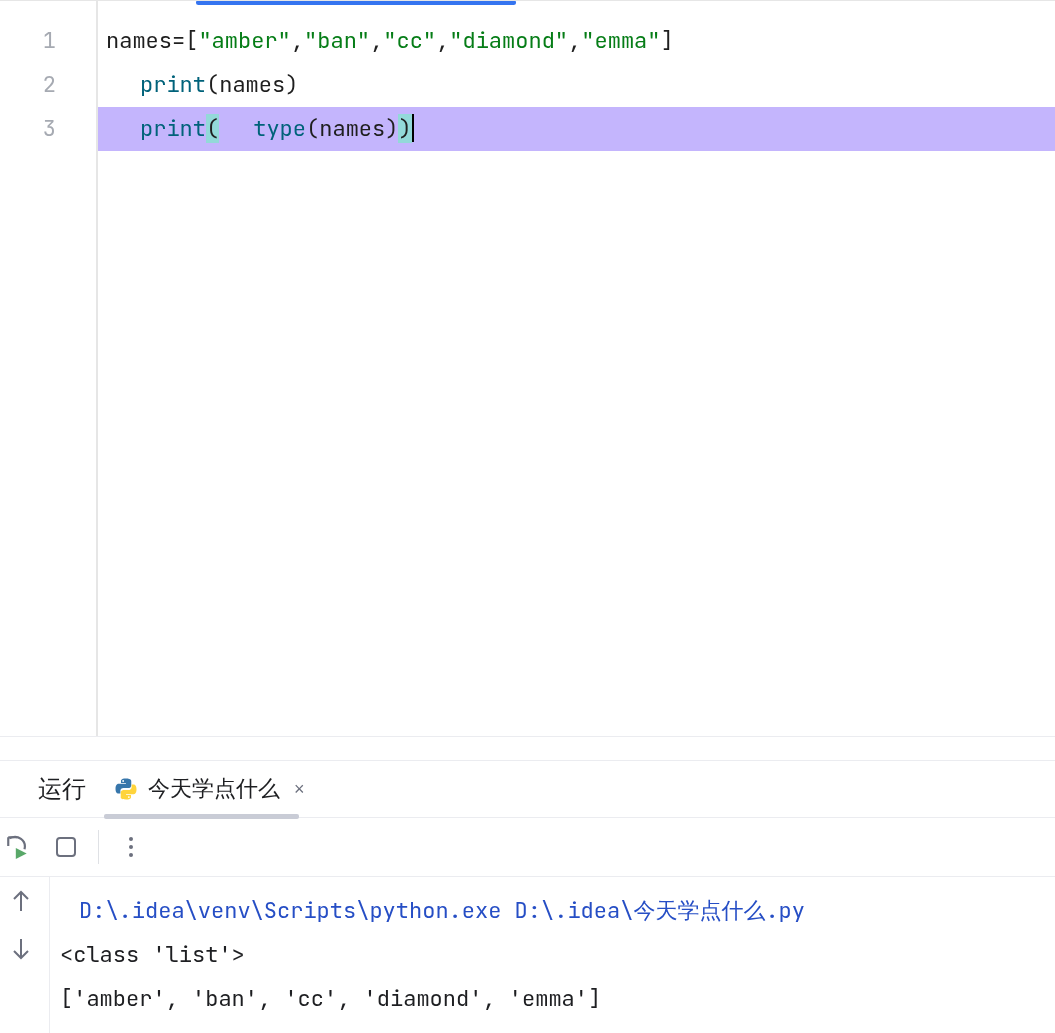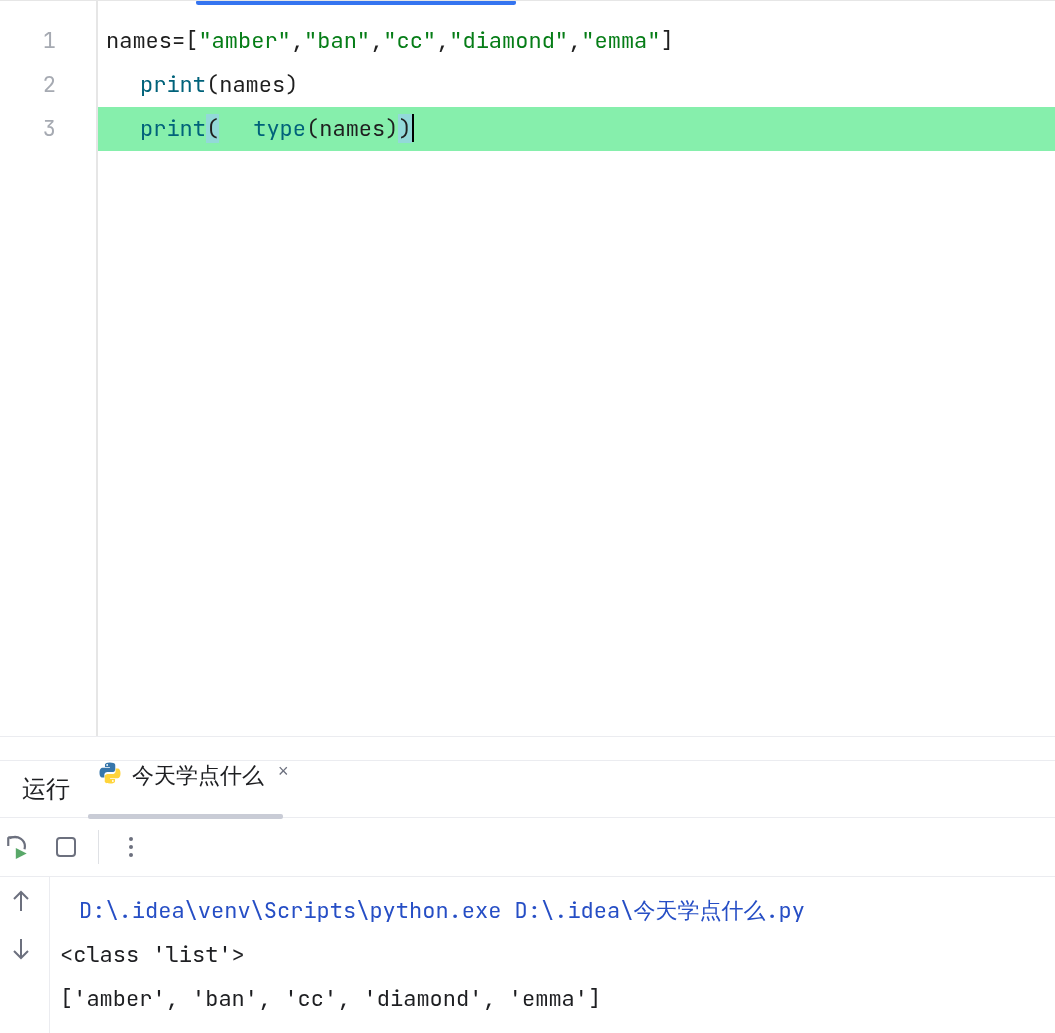--- a/index.html
+++ b/index.html
@@ -44,21 +44,21 @@
   padding-top: 18px;
   font-size: 22px;
   line-height: 44px;
   white-space: pre;
 }
 .code-line {
   padding-left: 8px;
   height: 44px;
 }
 .code-line.current {
-  background: #86efac;
+  background: #c4b5fd;
 }
 .tok-id { color: #1f1f1f; }
 .tok-op { color: #1f1f1f; }
 .tok-str { color: #067d17; }
 .tok-fn { color: #00627a; margin-left: 34px; }
 .bracket-match {
   background: #93d9d9;
 }
 .cursor {
   display: inline-block;
@@ -77,31 +77,31 @@
 
 .run-panel {
   border-top: 1px solid #ebecf0;
   display: flex;
   flex-direction: column;
 }
 .run-tabs {
   display: flex;
   align-items: center;
   height: 56px;
-  padding-left: 4px;
+  padding-left: 20px;
 }
 .run-label {
   font-size: 24px;
   color: #1e1f22;
   padding: 0 18px;
   font-family: -apple-system, "Segoe UI", sans-serif;
 }
 .run-tab {
   display: flex;
-  align-items: flex-start;
+  align-items: center;
   padding: 0 10px;
   gap: 10px;
   height: 56px;
   position: relative;
   font-family: -apple-system, "Segoe UI", sans-serif;
 }
 .run-tab .underline {
   position: absolute;
   bottom: -2px;
   left: 0;

